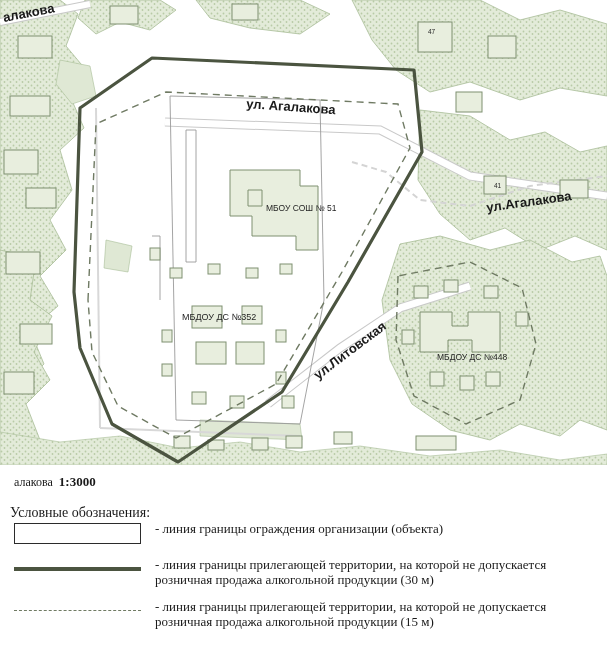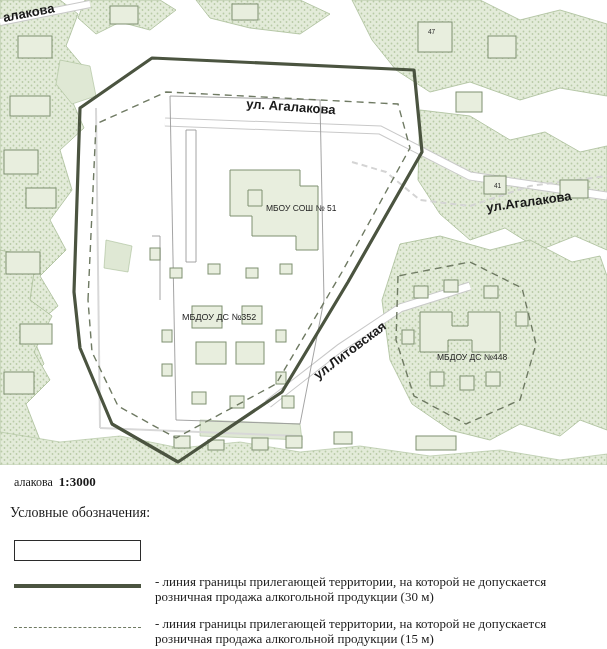--- a/index.html
+++ b/index.html
@@ -22,21 +22,21 @@
     font-family:"Liberation Serif", serif;
     font-size:12px;
   }
   .scale-label{font-size:12px;}
   .scale-value{font-weight:bold;font-size:13px;margin-left:6px;margin-top:24px;}
   .legend{
     position:absolute;left:8px;top:505px;width:595px;
   }
   .legend-title{
     font-size:14px;
-    margin-bottom:17px;
+    margin-bottom:0;
     padding-left:2px;
   }
   .legend-row{
     display:flex;
     align-items:flex-start;
     margin-bottom:12px;
   }
   .legend-key{
     width:127px;
     min-width:127px;
@@ -203,20 +203,21 @@
   <span class="scale-label">алакова</span><span class="scale-value">1:3000</span>
 </div>
 
 <div class="legend">
   <div class="legend-title">Условные обозначения:</div>
 
   <div class="legend-row">
     <div class="legend-key">
       <div class="key-box"></div>
     </div>
+    <div class="legend-text">- линия границы ограждения организации (объекта)</div>
   </div>
 
   <div class="legend-row">
     <div class="legend-key">
       <div class="key-thick"></div>
     </div>
     <div class="legend-text">- линия границы прилегающей территории, на которой не допускается розничная продажа алкогольной продукции (30 м)</div>
   </div>
 
   <div class="legend-row">

